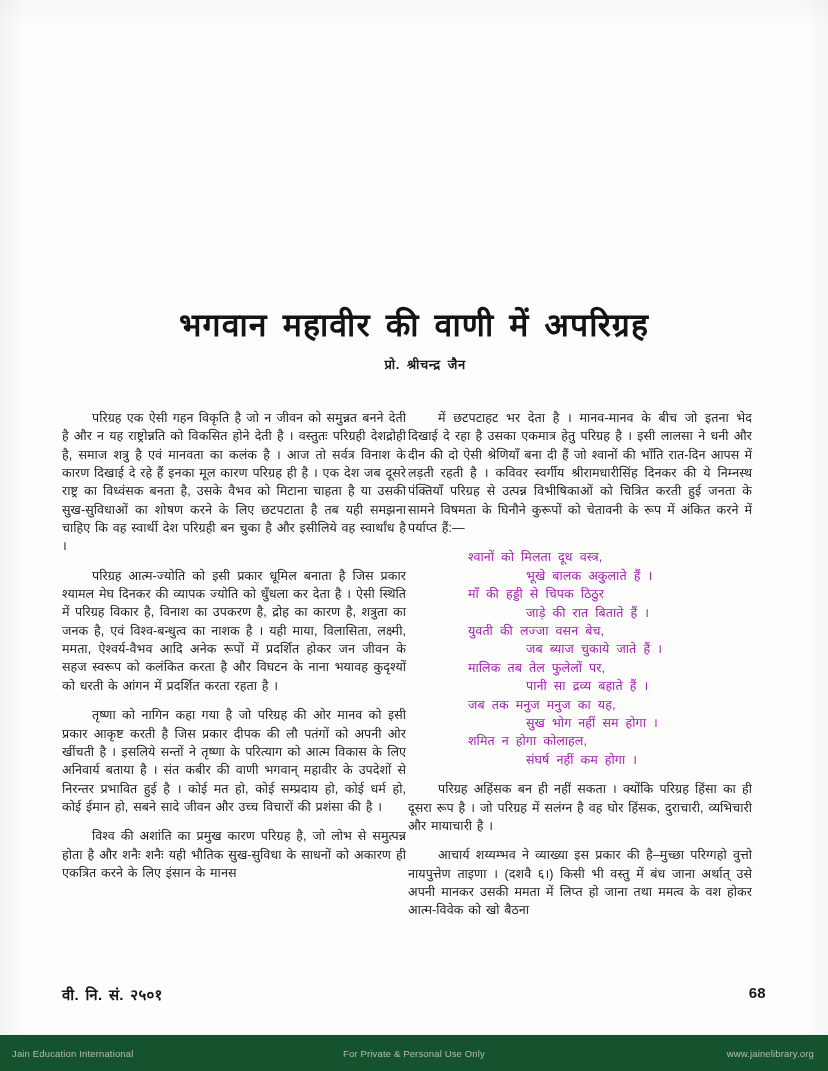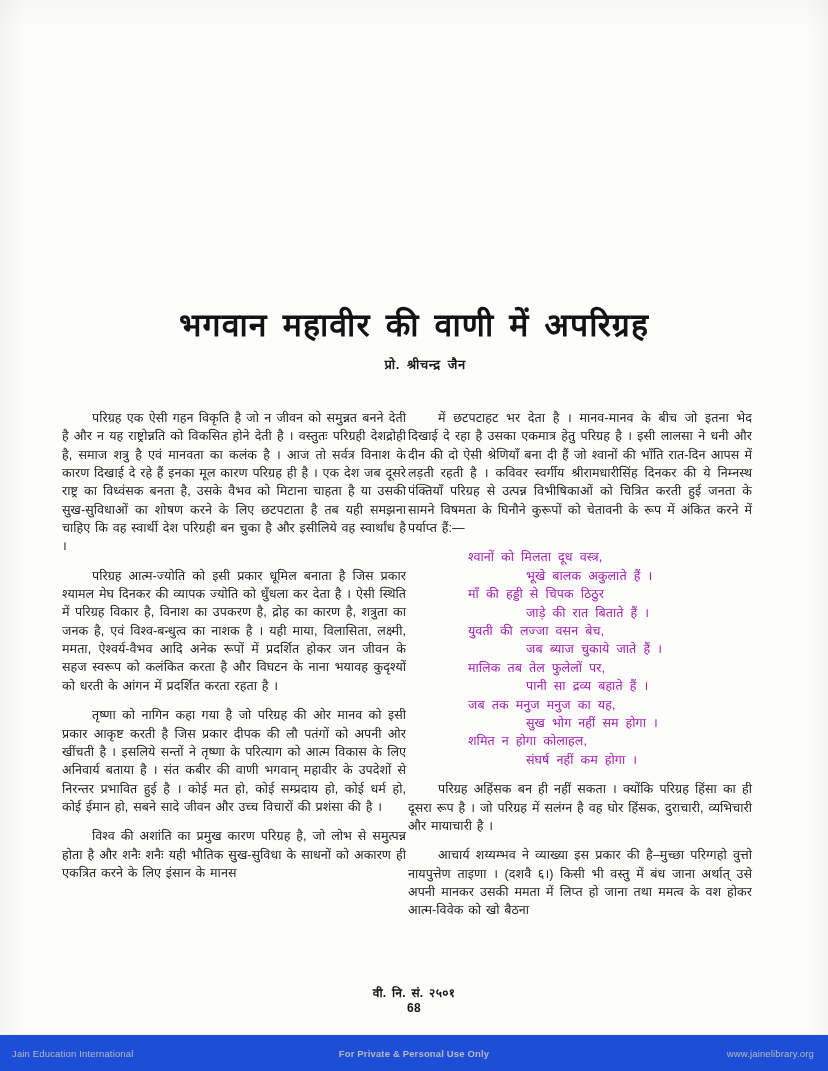--- a/index.html
+++ b/index.html
@@ -106,56 +106,54 @@
   .verse-line.even { padding-left: 118px; }
 
   
   #page-footer {
     position: absolute;
     left: 62px;
     right: 62px;
     top: 984px;
     display: flex;
     justify-content: space-between;
-    align-items: center;
-    font-family: "Liberation Sans", "DejaVu Sans", sans-serif;
-    font-size: 12px;
+    align-items: flex-start;
+    font-family: "Liberation Sans", "DejaVu Sans", sans-serif;
+    font-size: 15px;
     font-weight: 700;
     color: #161616;
     letter-spacing: 0.3px;
-    flex-direction: column;
   }
   #footer-issue { word-spacing: 2px; }
 
   
   #watermark-bar {
     position: absolute;
     left: 0;
     right: 0;
     bottom: 0;
     height: 36px;
-    background: #1d4ed8;
+    background: #14532d;
     border-top: 1px solid #f0f0f0;
     display: flex;
     align-items: center;
     font-family: "Liberation Sans", "DejaVu Sans", sans-serif;
     font-size: 9.5px;
     color: #b9b9b9;
     letter-spacing: 0.15px;
   }
   #watermark-left {
     position: absolute;
     left: 12px;
   }
   #watermark-center {
     position: absolute;
     left: 0;
     right: 0;
     text-align: center;
-    font-weight: bold;
   }
   #watermark-right {
     position: absolute;
     right: 14px;
   }
 </style>
 </head>
 <body>
 
 <div id="page">

